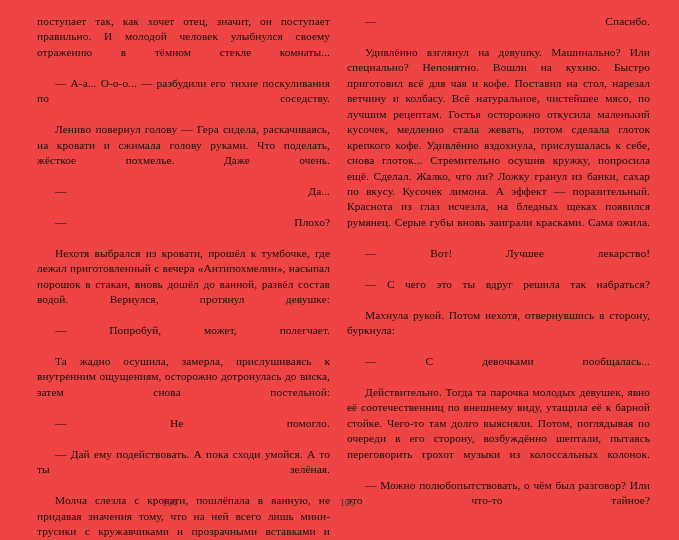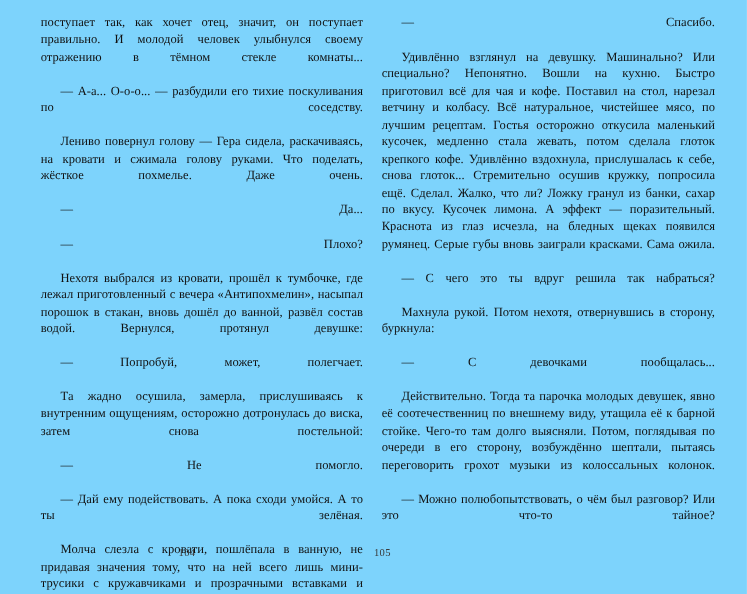--- a/index.html
+++ b/index.html
@@ -13,21 +13,21 @@
     background: #ffffff;
     font-family: "Liberation Serif", "DejaVu Serif", serif;
     color: #111111;
     overflow: hidden;
   }
 
   .spread {
     position: relative;
     width: 679px;
     height: 540px;
-    background: #7dd3fc;
+    background: #ef4444;
     display: flex;
     box-sizing: border-box;
   }
 
   .page {
     position: relative;
     box-sizing: border-box;
     height: 540px;
     display: flex;
     flex-direction: column;
@@ -123,20 +123,21 @@
     </div>
     <div class="folio folio-left">104</div>
   </div>
 
   <div class="gutter"></div>
 
   <div class="page page-right">
     <div class="text-block">
       <p class="para">— Спасибо.</p>
       <p class="para">Удивлённо взглянул на девушку. Машинально? Или специально? Непонятно. Вошли на кухню. Быстро приготовил всё для чая и кофе. Поставил на стол, нарезал ветчину и колбасу. Всё натуральное, чистейшее мясо, по лучшим рецептам. Гостья осторожно откусила маленький кусочек, медленно стала жевать, потом сделала глоток крепкого кофе. Удивлённо вздохнула, прислушалась к себе, снова глоток... Стремительно осушив кружку, попросила ещё. Сделал. Жалко, что ли? Ложку гранул из банки, сахар по вкусу. Кусочек лимона. А эффект — поразительный. Краснота из глаз исчезла, на бледных щеках появился румянец. Серые губы вновь заиграли красками. Сама ожила.</p>
+      <p class="para">— Вот! Лучшее лекарство!</p>
       <p class="para">— С чего это ты вдруг решила так набраться?</p>
       <p class="para">Махнула рукой. Потом нехотя, отвернувшись в сторону, буркнула:</p>
       <p class="para">— С девочками пообщалась...</p>
       <p class="para">Действительно. Тогда та парочка молодых девушек, явно её соотечественниц по внешнему виду, утащила её к барной стойке. Чего-то там долго выясняли. Потом, поглядывая по очереди в его сторону, возбуждённо шептали, пытаясь переговорить грохот музыки из колоссальных колонок.</p>
       <p class="para">— Можно полюбопытствовать, о чём был разговор? Или это что-то тайное?</p>
 
     </div>
     <div class="folio folio-right">105</div>
   </div>
 

